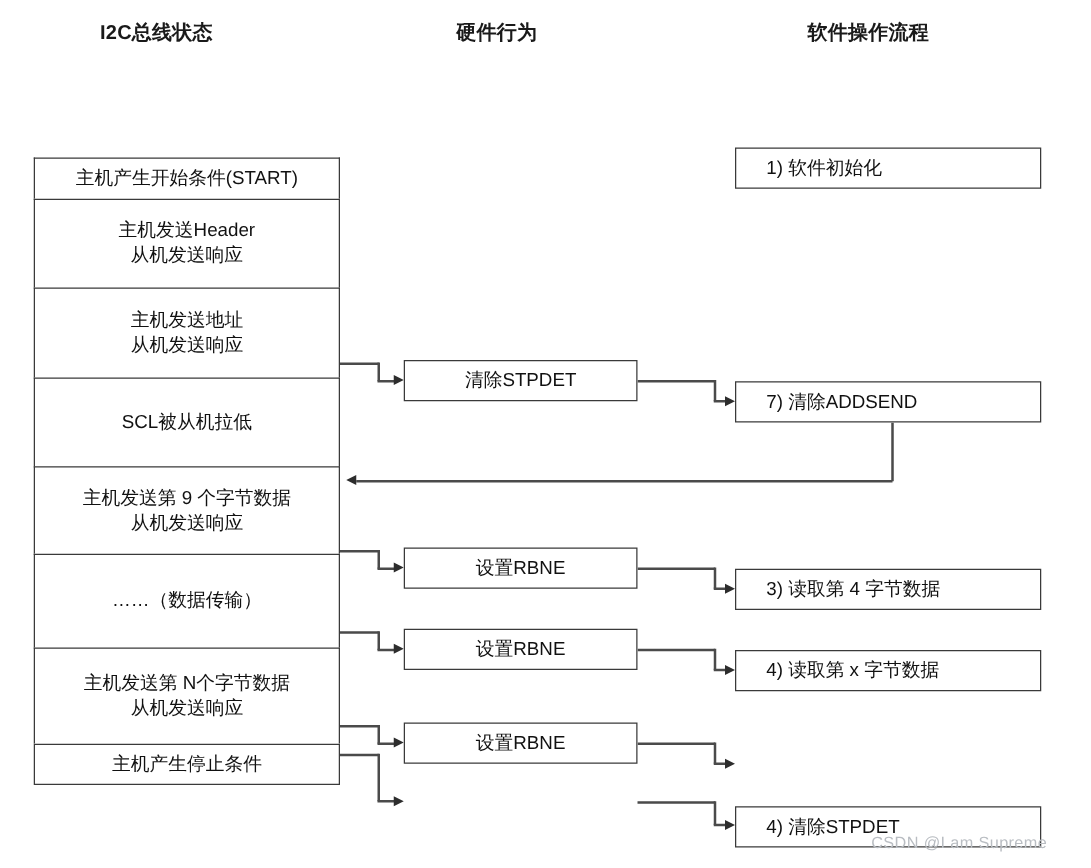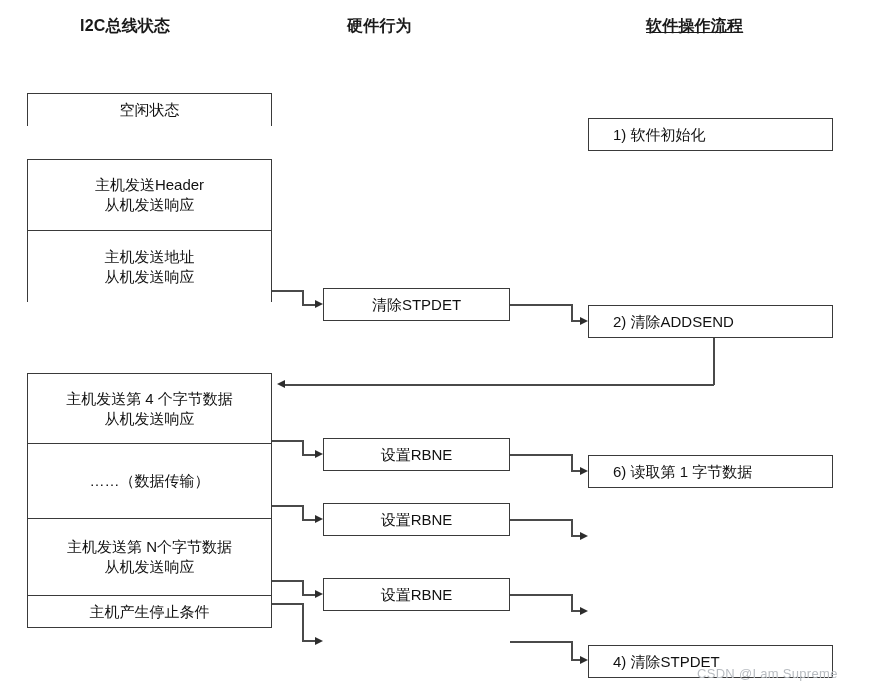--- a/index.html
+++ b/index.html
@@ -14,22 +14,22 @@
   
   .col-head {
     position: absolute;
     font-size: 16px;
     font-weight: bold;
     color: #1a1a1a;
     white-space: nowrap;
     letter-spacing: .2px;
   }
   #head-bus  { left: 80px;  top: 16px; }
-  #head-hw   { left: 347px; top: 16px; }
-  #head-sw   { left: 646px; top: 16px; text-decoration: underline; }
+  #head-hw   { left: 365px; top: 16px; }
+  #head-sw   { left: 646px; top: 16px; }
 
   
   .box {
     position: absolute;
     border: 1.5px solid #3a3a3a;
     background: #ffffff;
     font-size: 15px;
     color: #111111;
     display: flex;
     align-items: center;
@@ -95,40 +95,42 @@
 </style>
 </head>
 <body>
 
 <div id="stage">
 
   <div id="head-bus" class="col-head">I2C总线状态</div>
   <div id="head-hw" class="col-head">硬件行为</div>
   <div id="head-sw" class="col-head">软件操作流程</div>
 
-  <div class="box lcol" style="top:93px;  height:33px;">空闲状态</div>
+  <div class="box lcol" style="top:126px; height:33px;">主机产生开始条件(START)</div>
   <div class="box lcol" style="top:159px; height:71px;">主机发送Header
 从机发送响应</div>
   <div class="box lcol" style="top:230px; height:72px;">主机发送地址
 从机发送响应</div>
-  <div class="box lcol" style="top:373px; height:70px;">主机发送第 4 个字节数据
+  <div class="box lcol" style="top:302px; height:71px;">SCL被从机拉低</div>
+  <div class="box lcol" style="top:373px; height:70px;">主机发送第 9 个字节数据
 从机发送响应</div>
   <div class="box lcol" style="top:443px; height:75px;text-align:center;">……（数据传输）</div>
   <div class="box lcol" style="top:518px; height:77px;">主机发送第 N个字节数据
 从机发送响应</div>
   <div class="box lcol last" style="top:595px; height:33px;">主机产生停止条件</div>
 
   <div class="box mbox" style="top:288px;">清除STPDET</div>
   <div class="box mbox" style="top:438px;">设置RBNE</div>
   <div class="box mbox" style="top:503px;">设置RBNE</div>
   <div class="box mbox" style="top:578px;">设置RBNE</div>
 
   <div class="box rbox" style="top:118px;">1) 软件初始化</div>
-  <div class="box rbox" style="top:305px;">2) 清除ADDSEND</div>
-  <div class="box rbox" style="top:455px;">6) 读取第 1 字节数据</div>
+  <div class="box rbox" style="top:305px;">7) 清除ADDSEND</div>
+  <div class="box rbox" style="top:455px;">3) 读取第 4 字节数据</div>
+  <div class="box rbox" style="top:520px;">4) 读取第 x 字节数据</div>
   <div class="box rbox" style="top:645px;">4) 清除STPDET</div>
 
   <div class="h" style="left:272px; top:290px; width:31px;"></div>
   <div class="v" style="left:302px; top:290px; height:15px;"></div>
   <div class="h" style="left:302px; top:304px; width:14px;"></div>
   <div class="arrow-r" style="left:315px; top:300px;"></div>
 
   <div class="h" style="left:510px; top:304px; width:62px;"></div>
   <div class="v" style="left:571px; top:304px; height:17px;"></div>
   <div class="h" style="left:571px; top:320px; width:10px;"></div>

